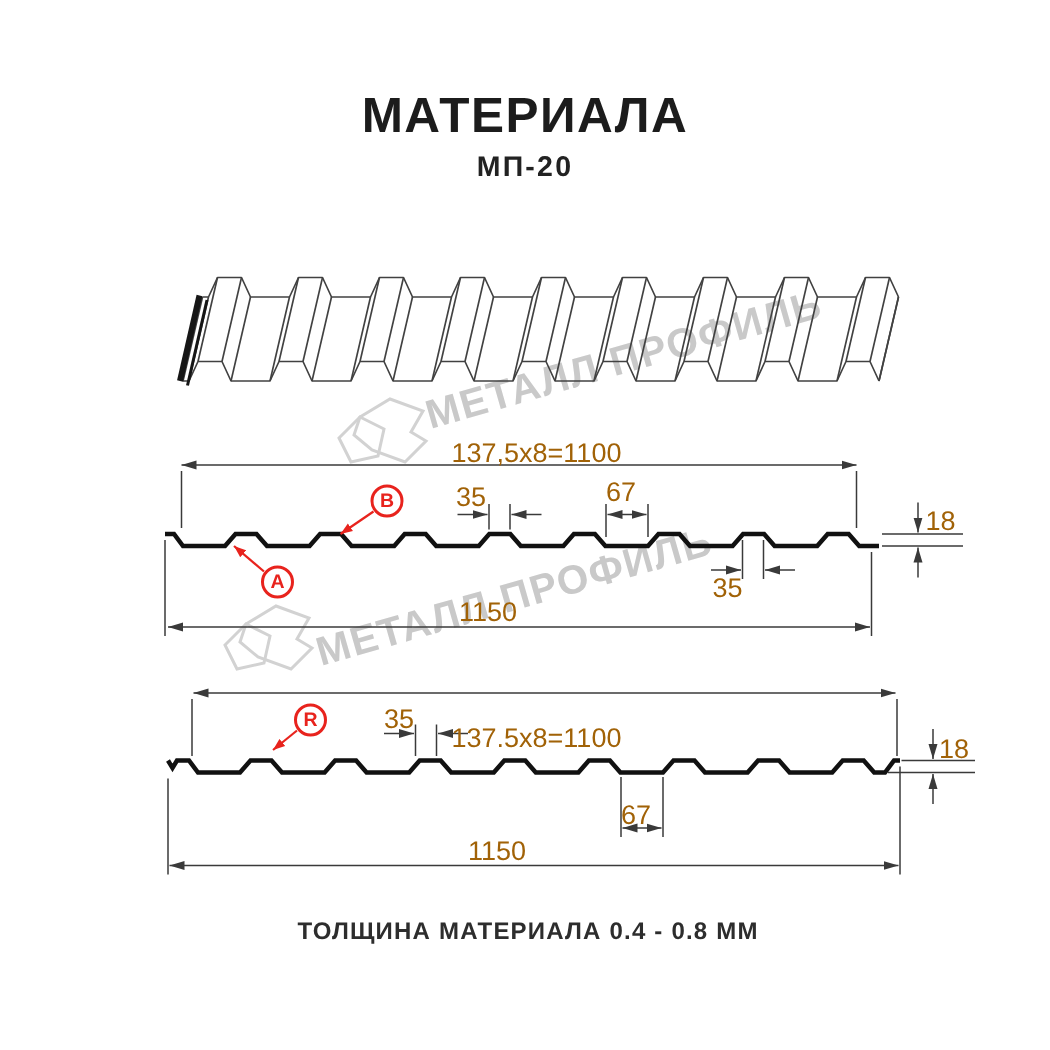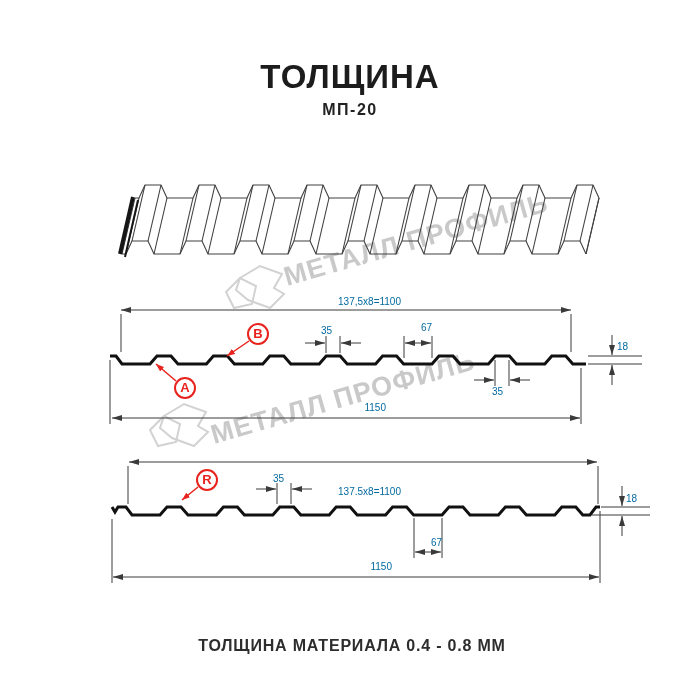--- a/index.html
+++ b/index.html
@@ -7,28 +7,28 @@
     position:relative;width:700px;height:700px;background:#ffffff;
     font-family:"Liberation Sans",sans-serif;overflow:hidden;
   }
   .abs{position:absolute;}
   .page-title{
     left:0;right:0;top:58px;text-align:center;
     font-size:33px;font-weight:800;letter-spacing:1px;color:#1c1c1c;
   }
   .page-subtitle{
     left:0;right:0;top:101px;text-align:center;
-    font-size:16px;font-weight:600;letter-spacing:1.5px;color:#222222;
+    font-size:19px;font-weight:600;letter-spacing:1.5px;color:#222222;
   }
   .caption{
     left:4px;right:0;top:613px;text-align:center;
-    font-size:16px;font-weight:600;letter-spacing:0.8px;color:#2d2d2d;margin-top:24px;
+    font-size:16px;font-weight:600;letter-spacing:0.8px;color:#2d2d2d;
   }
   .dim{
-    position:absolute;font-size:10px;color:#0369a1;text-align:right;
+    position:absolute;font-size:18px;color:#a16207;text-align:left;
     white-space:nowrap;line-height:14px;
   }
   .badge{
     position:absolute;width:22px;height:22px;border:2px solid #e8231d;
     border-radius:50%;box-sizing:border-box;color:#e8231d;
     font-size:13px;font-weight:700;text-align:center;line-height:18px;
     background:transparent;
   }
   svg{position:absolute;left:0;top:0;}
 </style>
@@ -152,21 +152,21 @@
         <line x1="113" y1="577" x2="599" y2="577" marker-end="url(#mB)" marker-start="url(#mB)"></line>
       </g>
 
     <g id="g-leaders" stroke="#e8231d" stroke-width="1.5">
         <line x1="176" y1="381" x2="156" y2="364" marker-end="url(#mR)"></line>
         <line x1="249" y1="341" x2="227" y2="356" marker-end="url(#mR)"></line>
         <line x1="198" y1="487" x2="182" y2="500" marker-end="url(#mR)"></line>
       </g>
   </svg>
 
-  <div class="abs page-title">ТОЛЩИНА</div>
+  <div class="abs page-title">МАТЕРИАЛА</div>
   <div class="abs page-subtitle">МП-20</div>
 
   <div class="dim" style="left:301px;top:295px;width:100px;">137,5x8=1100</div>
   <div class="dim" style="left:304px;top:324px;width:28px;">35</div>
   <div class="dim" style="left:404px;top:321px;width:28px;">67</div>
   <div class="dim" style="left:475px;top:385px;width:28px;">35</div>
   <div class="dim" style="left:617px;top:340px;">18</div>
   <div class="dim" style="left:306px;top:401px;width:80px;">1150</div>
   <div class="badge" style="left:174px;top:377px;">A</div>
   <div class="badge" style="left:247px;top:323px;">B</div>

